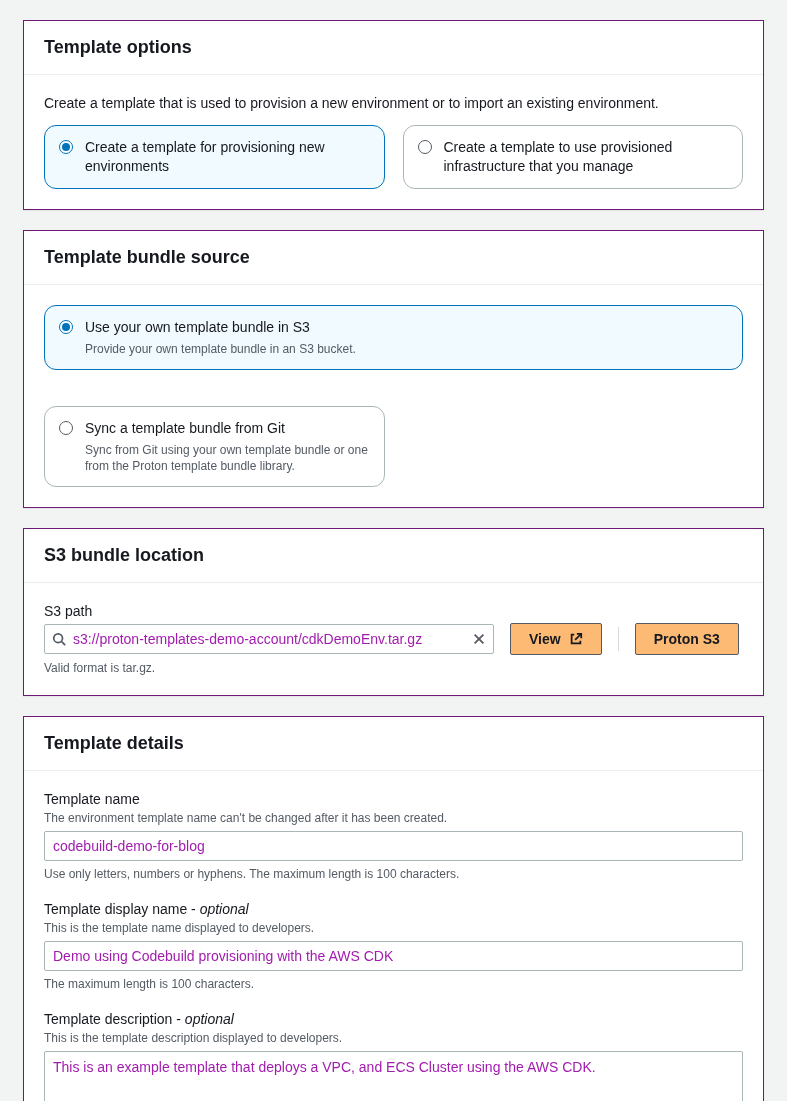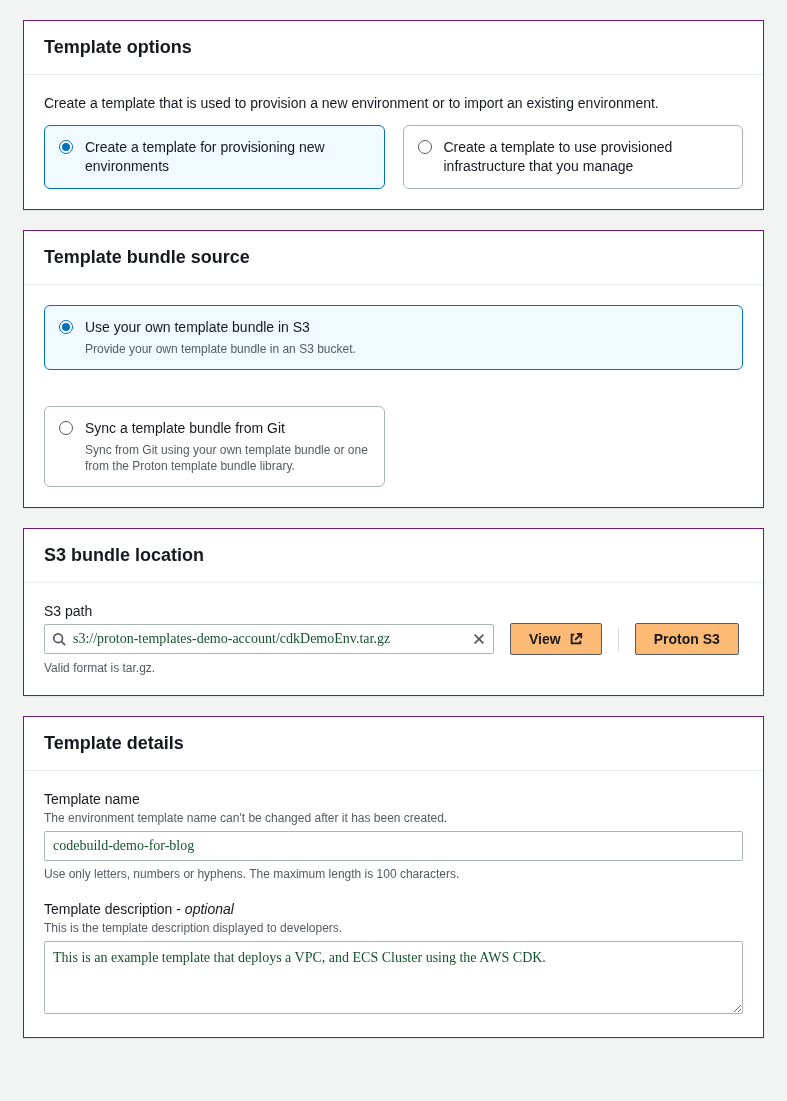--- a/index.html
+++ b/index.html
@@ -36,21 +36,21 @@
     font-size: 14px;
   }
   .tiles {
     display: flex;
     flex-wrap: wrap;
     gap: 18px;
   }
   .tile {
     flex: 1 1 46%;
     border: 1px solid #aab7b8;
-    border-radius: 6px;
+    border-radius: 12px;
     padding: 12px 14px;
     display: flex;
     align-items: flex-start;
     gap: 12px;
     cursor: pointer;
     background: #fff;
   }
   .tile.selected {
     border-color: #0073bb;
     background: #f1faff;
@@ -87,22 +87,22 @@
   .field-sub { font-size: 12px; color: #545b64; margin-bottom: 6px; }
   .field-hint { font-size: 12px; color: #545b64; margin-top: 6px; }
   .optional { font-style: italic; }
 
   .input {
     width: 100%;
     border: 1px solid #aab7b8;
     border-radius: 2px;
     padding: 6px 8px;
     font-size: 14px;
-    font-family: Liberation Serif, serif;
-    color: #14532d;
+    font-family: Liberation Sans, sans-serif;
+    color: #a21caf;
   }
   textarea.input { resize: both; line-height: 1.4; }
 
   .s3-row {
     display: flex;
     align-items: center;
     gap: 16px;
   }
   .s3-input-wrap {
     position: relative;
@@ -253,20 +253,28 @@
   </div>
   <div class="panel-body">
 
     <div class="form-field-block">
       <div class="field-label">Template name</div>
       <div class="field-sub">The environment template name can't be changed after it has been created.</div>
       <input class="input" type="text" value="codebuild-demo-for-blog" style="">
       <div class="field-hint">Use only letters, numbers or hyphens. The maximum length is 100 characters.</div>
     </div>
 
+    <div class="form-field-block">
+      <div class="field-label">
+        <span>Template display name - </span><span class="optional">optional</span>
+      </div>
+      <div class="field-sub">This is the template name displayed to developers.</div>
+      <input class="input" type="text" value="Demo using Codebuild provisioning with the AWS CDK" style="">
+      <div class="field-hint">The maximum length is 100 characters.</div>
+    </div>
 
     <div class="form-field-block">
       <div class="field-label">
         <span>Template description - </span><span class="optional">optional</span>
       </div>
       <div class="field-sub">This is the template description displayed to developers.</div>
       <textarea class="input" rows="3" style="">This is an example template that deploys a VPC, and ECS Cluster using the AWS CDK.</textarea>
       
     </div>
 

